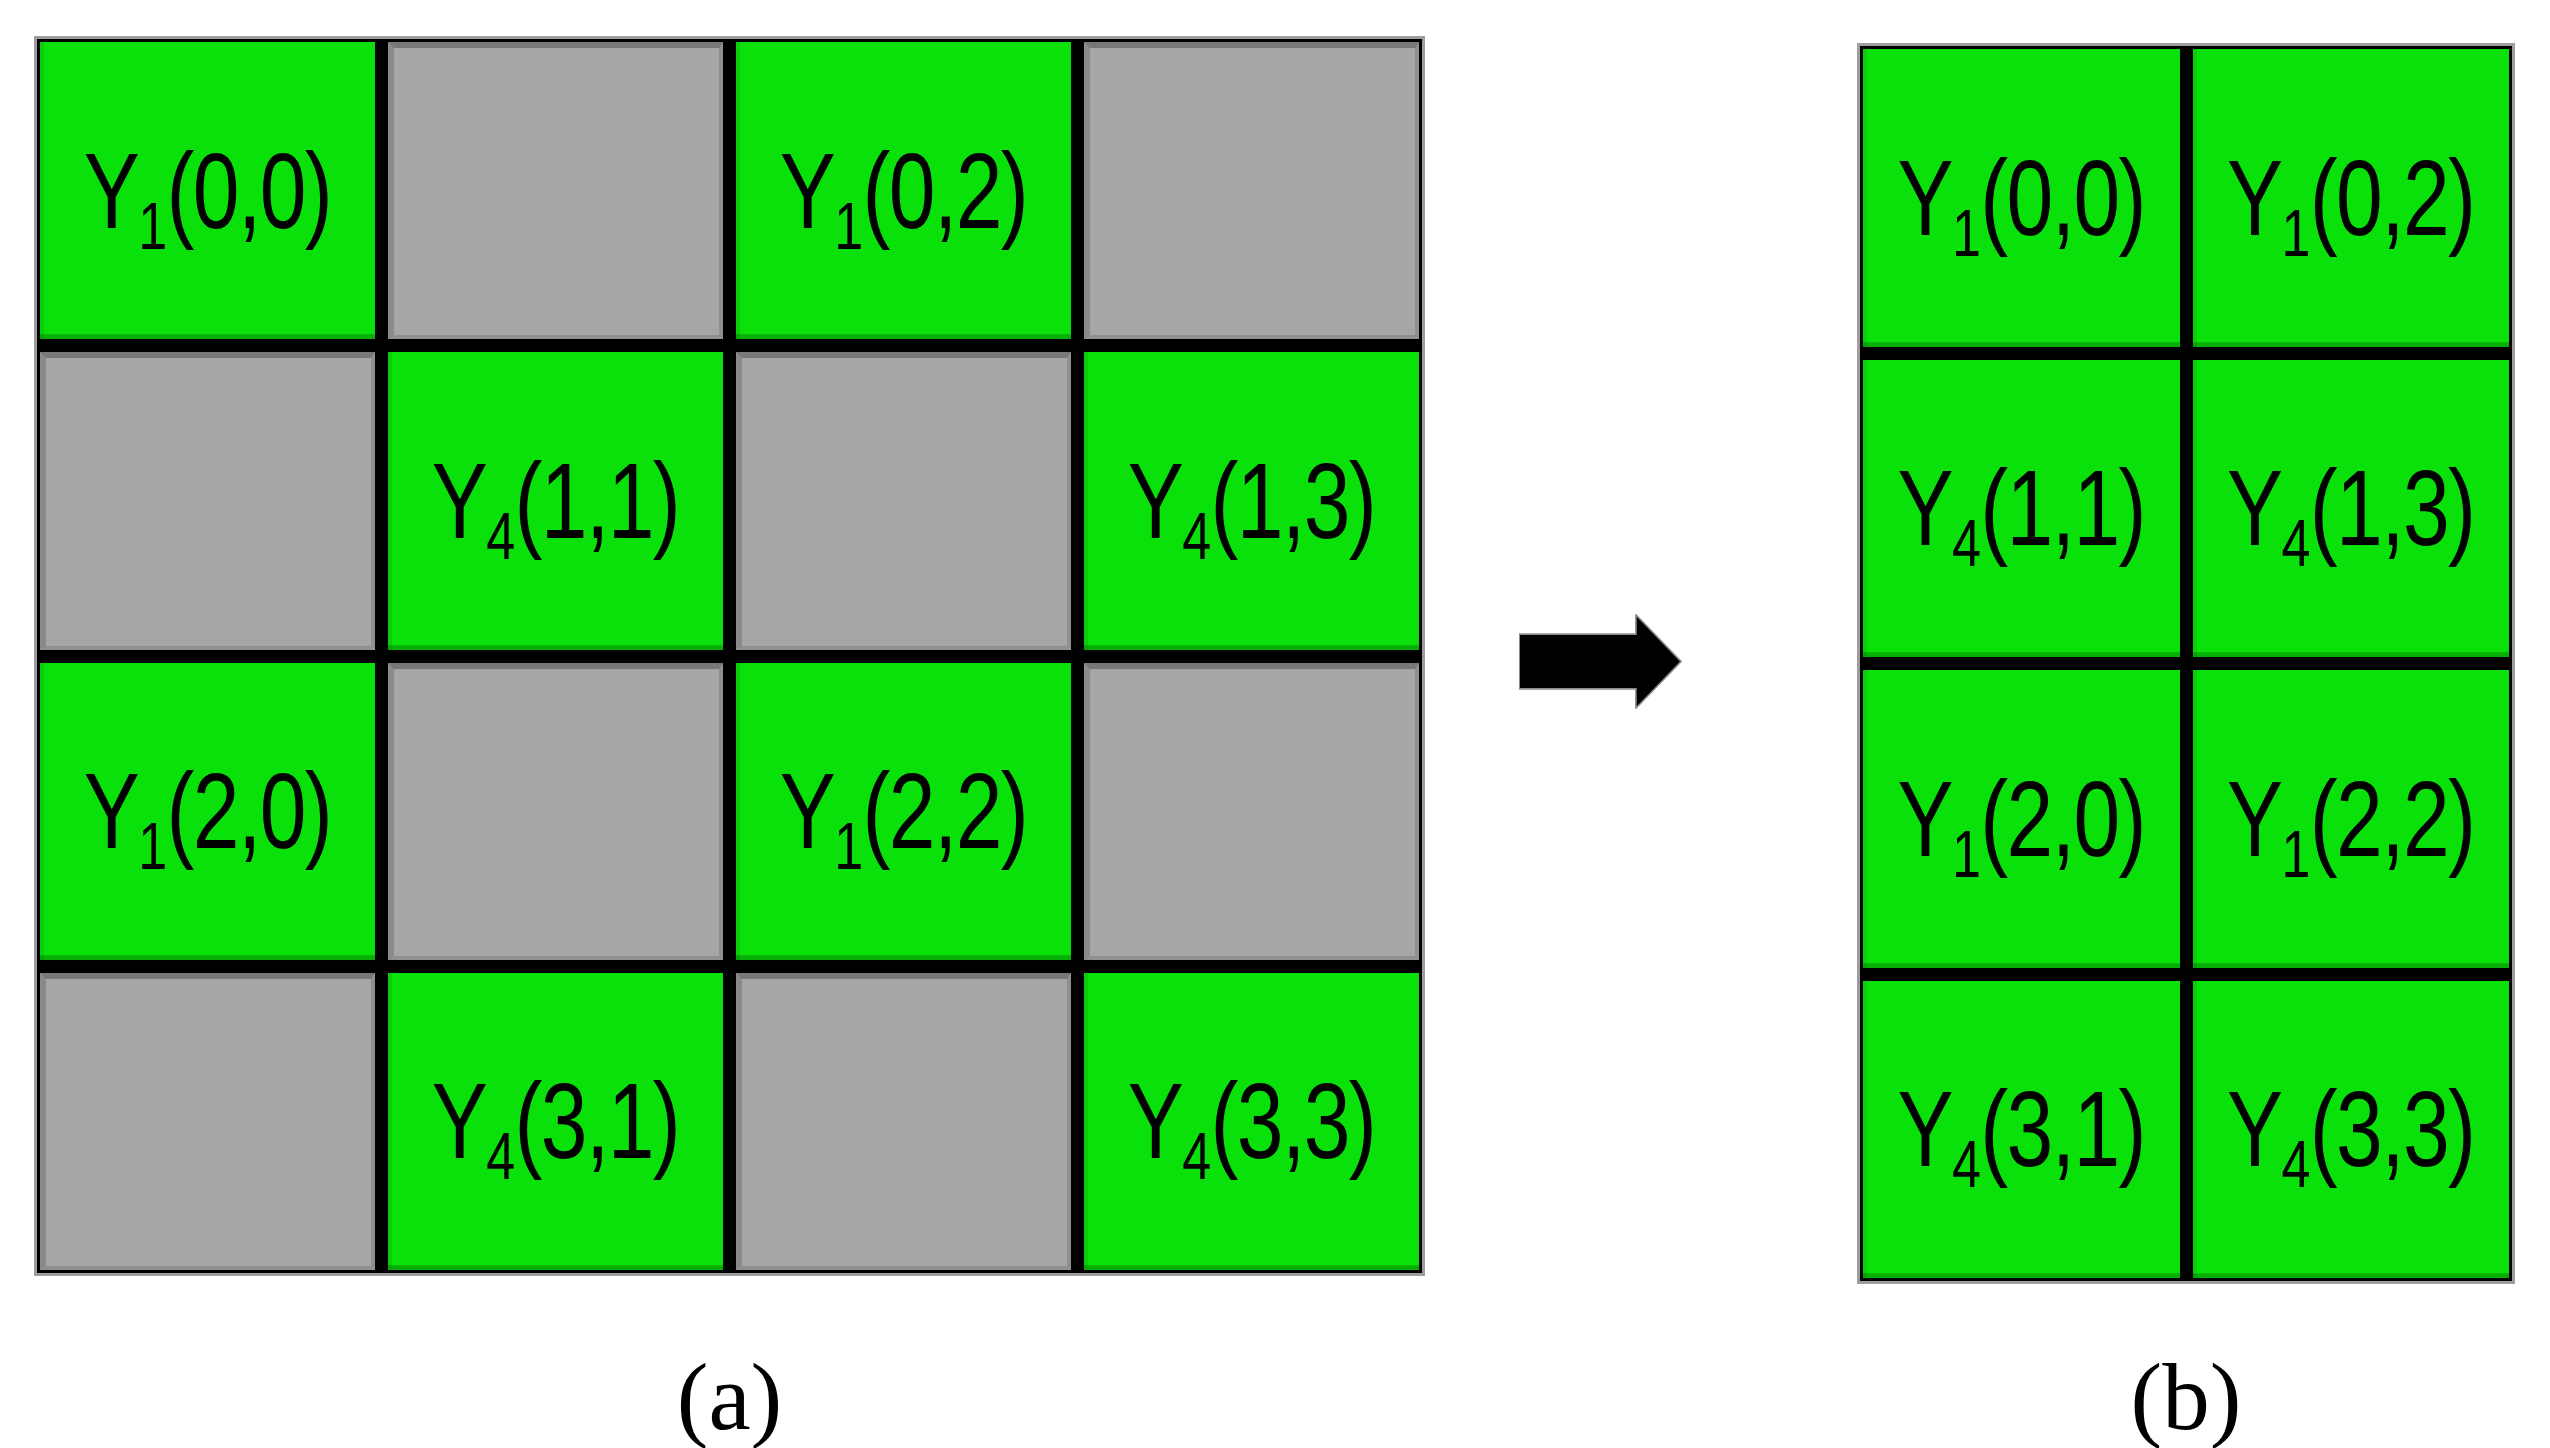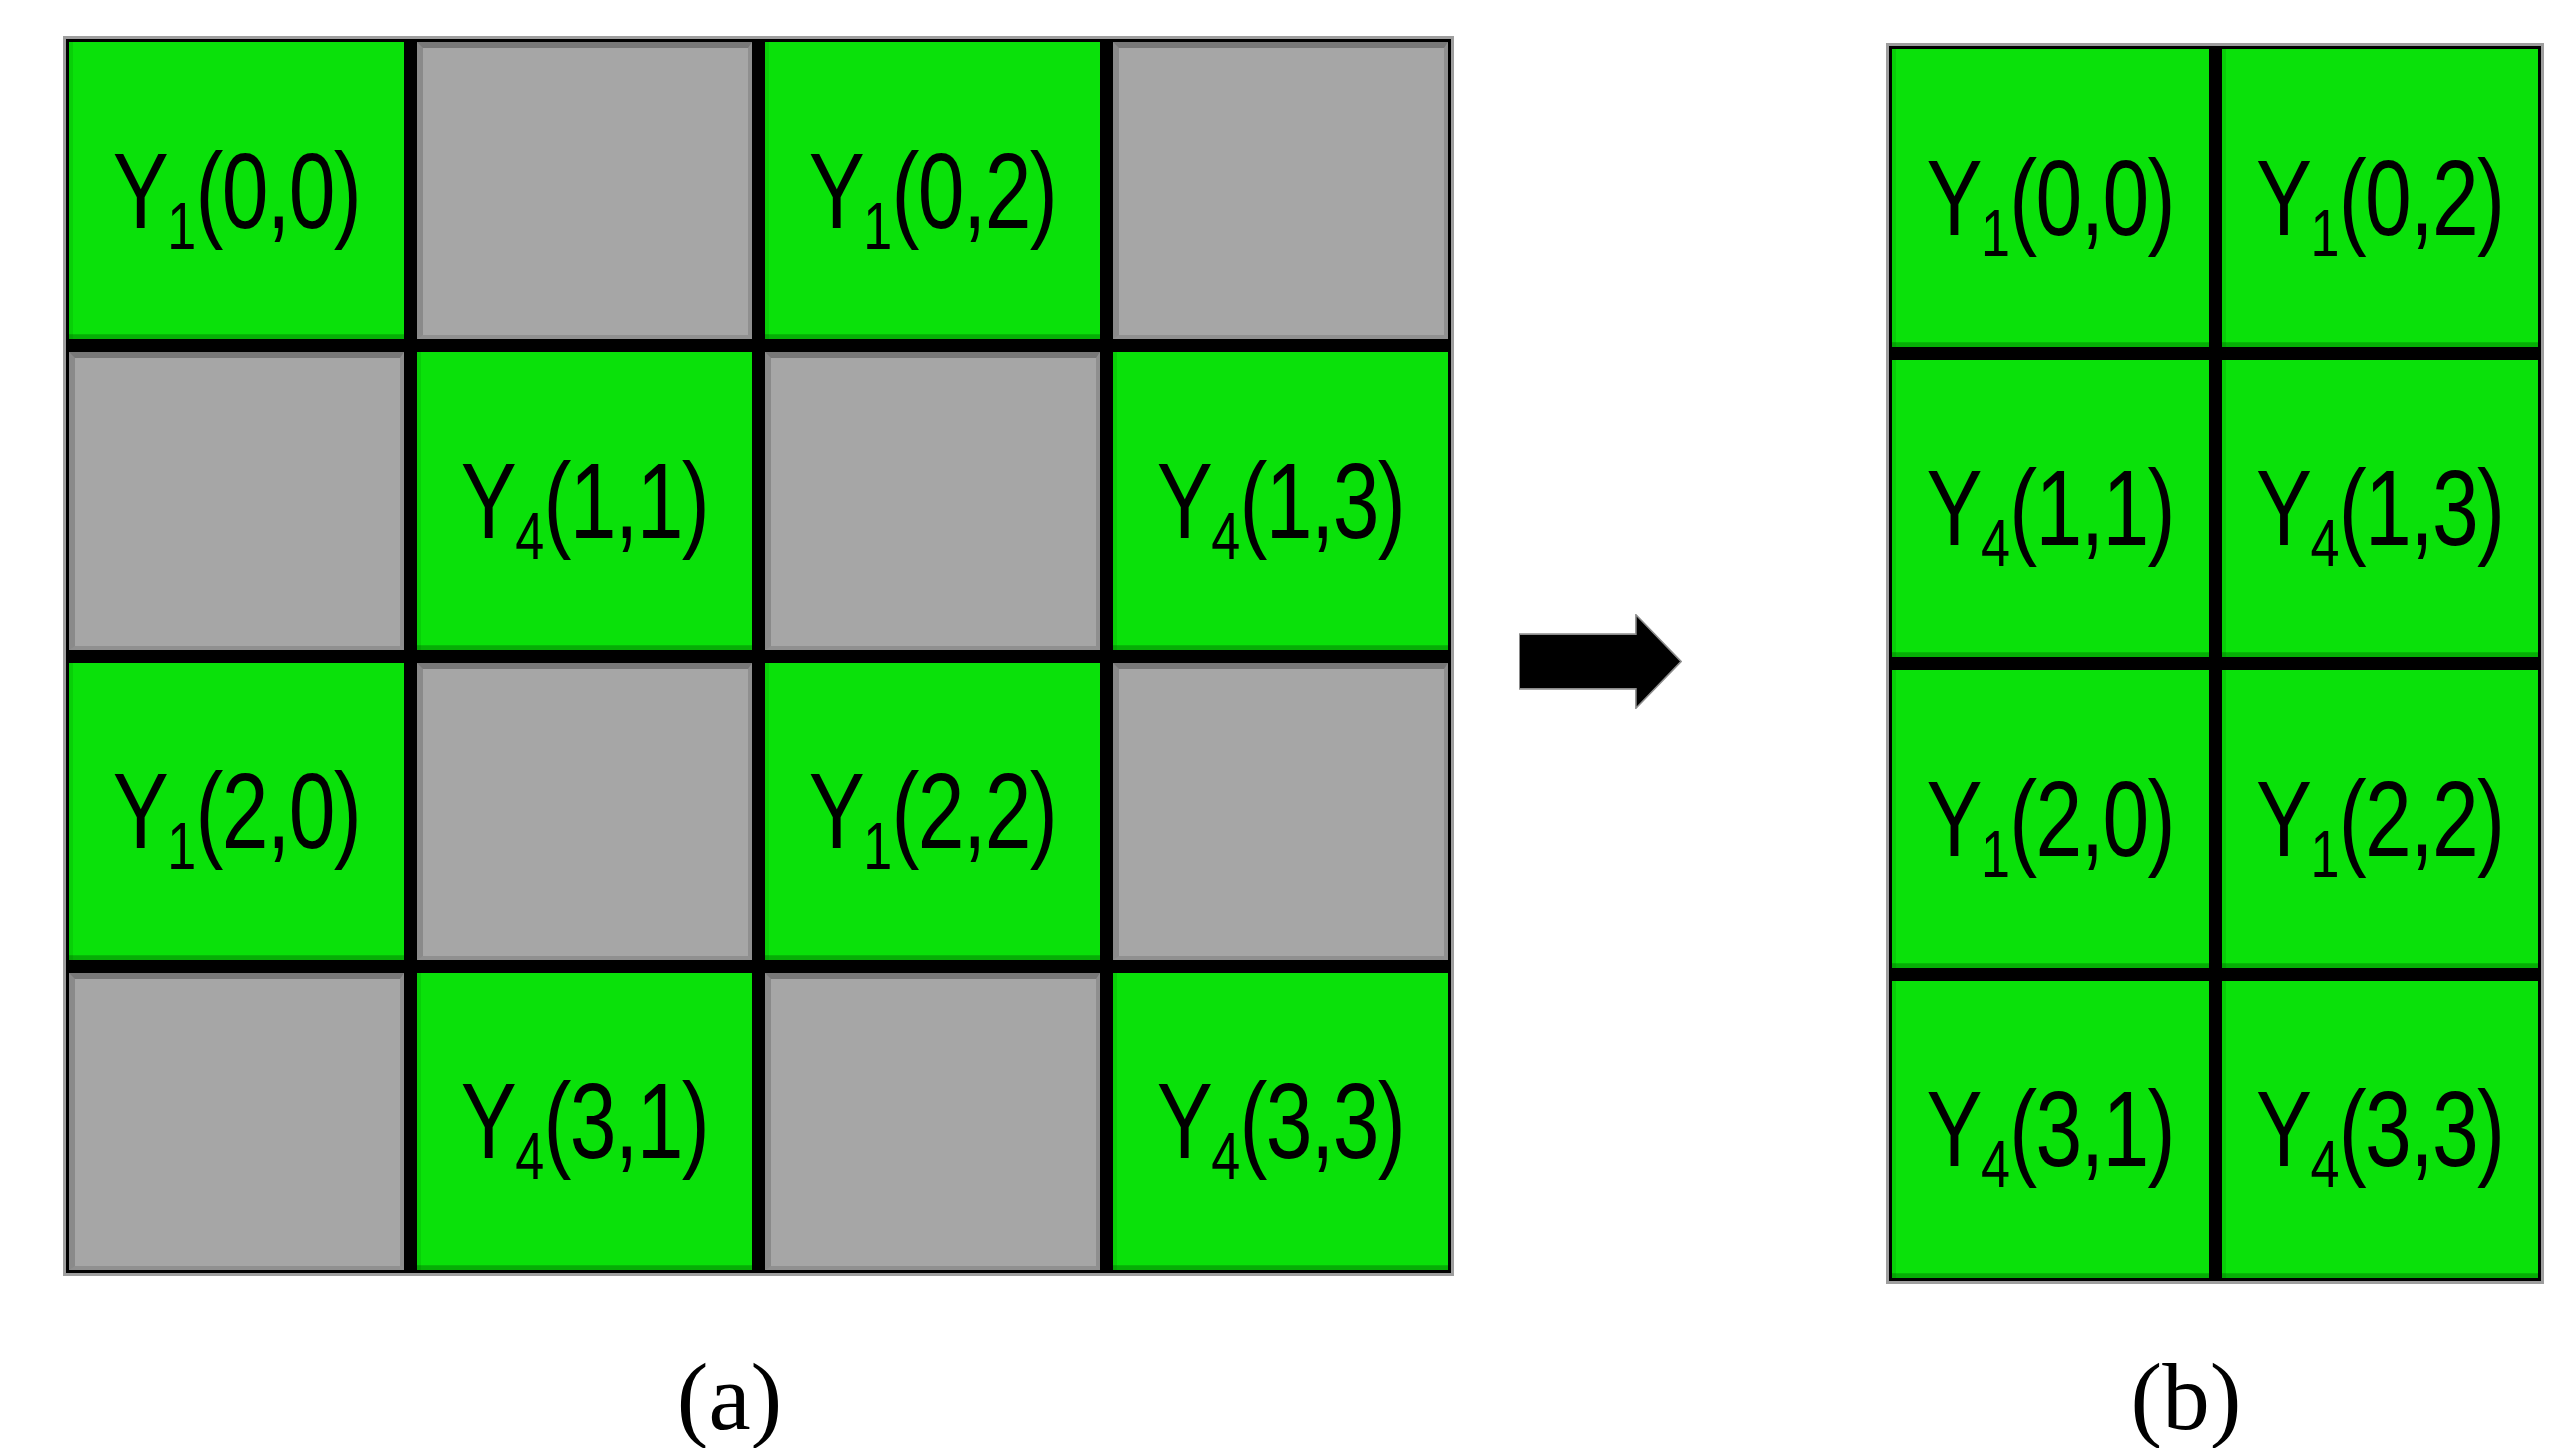--- a/index.html
+++ b/index.html
@@ -14,21 +14,20 @@
   }
 
   .grid {
     position: absolute;
     display: grid;
     background: var(--line, #000000);
     padding: 3px;
     gap: 13px;
     box-sizing: border-box;
     outline: 3.2px solid #9e9e9e;
-    margin-left: 29px;
   }
 
   #grid-a {
     left: 37px; top: 39px;
     width: 1385px; height: 1234px;
   }
 
   #grid-b {
     left: 1860px; top: 46px;
     width: 652px; height: 1235px;

